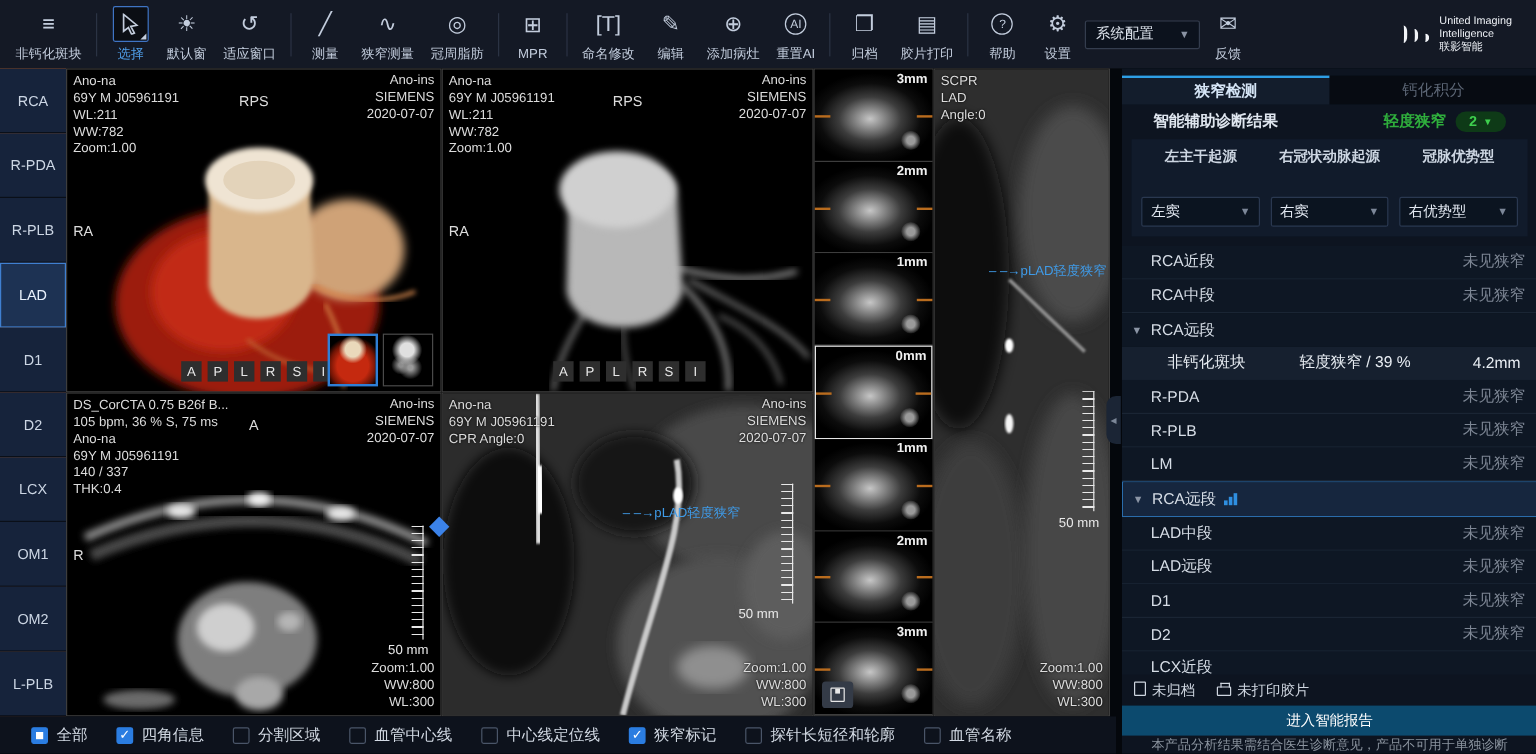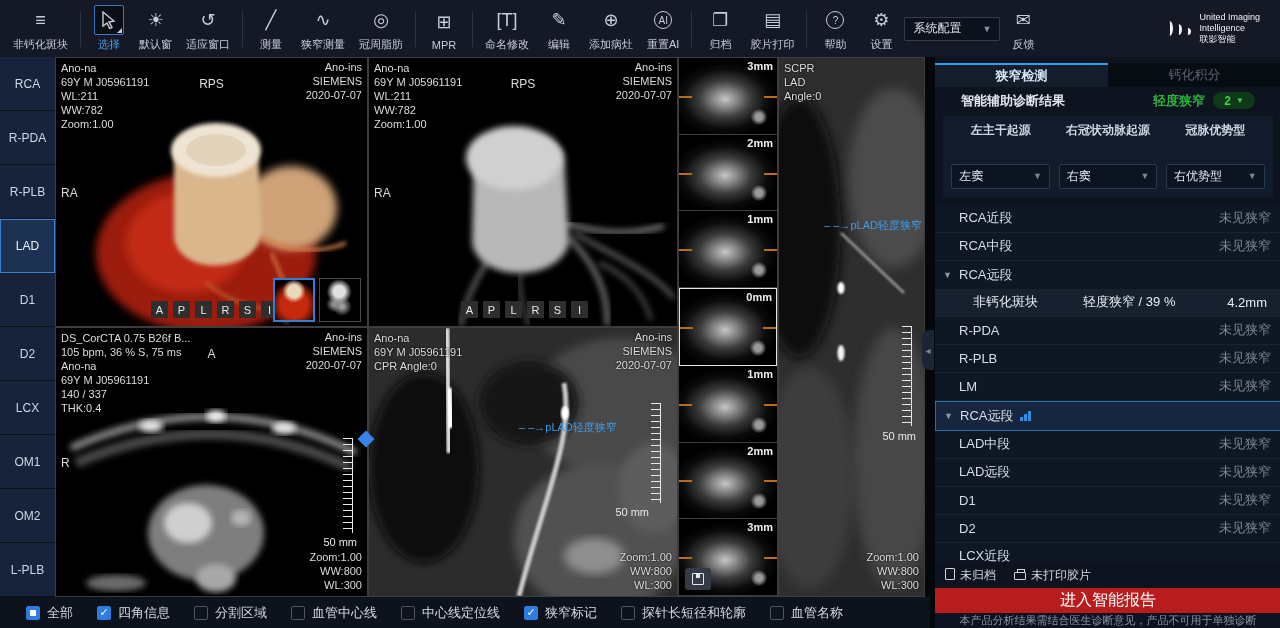--- a/index.html
+++ b/index.html
@@ -88,21 +88,21 @@
     border-radius:8px 0 0 8px; display:flex; align-items:center; justify-content:center;
     color:#7c8798; font-size:10px; cursor:pointer; z-index:6; }
   #rpanel { position:absolute; left:935px; top:57px; width:346px; height:571px; background:#0d1420;
     display:flex; flex-direction:column; }
   #rp-tabs { display:flex; margin-top:6px; height:25px; }
   .rp-tab { flex:1; display:flex; align-items:center; justify-content:center; font-size:13px;
     cursor:pointer; background:#070b12; color:#5c6675; }
   .rp-tab.active { background:#131d2c; color:#d5e5f6; border-top:2px solid #2e9fe6; font-weight:bold; }
   #diag-row { height:30px; display:flex; align-items:center; padding:0 26px; }
   #diag-title { font-size:13px; font-weight:bold; color:#dfe6ef; }
-  #diag-right { margin-left:auto; display:flex; align-items:flex-start; gap:8px; }
+  #diag-right { margin-left:auto; display:flex; align-items:center; gap:8px; }
   #severity { font-size:13px; font-weight:bold; color:#2fae3c; }
   #sev-badge { min-width:42px; height:17px; border-radius:9px; background:#0e3a17;
     display:flex; align-items:center; justify-content:center; gap:5px; cursor:pointer; }
   #sev-badge .n { color:#3ecf4e; font-size:12px; font-weight:bold; }
   #sev-badge .c { color:#3ecf4e; font-size:8px; }
   #origins { margin:0 8px 8px; background:#111b2b; display:flex; padding:6px 4px 8px; }
   .origin { flex:1; display:flex; flex-direction:column; align-items:center; gap:25px; }
   .origin-lbl { font-size:12px; color:#cdd6e2; font-weight:bold; }
   .origin-sel { width:92%; height:25px; background:#0b1420; border:1px solid #2a3850; border-radius:2px;
     display:flex; align-items:center; justify-content:space-between; padding:0 7px; font-size:12px;
@@ -123,21 +123,21 @@
   .seg-group.selected .find-row { background:#203352; }
   .find-plaque { width:110px; } .find-sten { flex:1; } .find-len { text-align:right; }
   .bars-ico { display:inline-flex; align-items:flex-end; gap:1.5px; margin-left:7px; }
   .bars-ico i { width:2.5px; background:#2f8fe0; display:block; }
   #rp-status { height:27px; display:flex; align-items:center; gap:18px; padding:0 10px;
     font-size:12px; color:#cfd6e0; }
   .mini-ico { display:inline-block; vertical-align:-1px; margin-right:5px; }
   .doc-ico { width:10px; height:12px; border:1.2px solid #cfd6e0; border-radius:1px; }
   .print-ico { width:12px; height:8px; border:1.2px solid #cfd6e0; border-radius:1px; position:relative; }
   .print-ico::before { content:''; position:absolute; left:2px; top:-4px; width:6px; height:3px; border:1.2px solid #cfd6e0; border-bottom:none; }
-  #report-btn { height:26px; background:#b91c1c; color:#fff; font-size:16px; display:flex;
+  #report-btn { height:26px; background:#0c4a6e; color:#fff; font-size:12px; display:flex;
     align-items:center; justify-content:center; cursor:pointer; }
   #disclaimer { flex:1; display:flex; align-items:center; justify-content:center;
     font-size:11px; color:#8b949f; }
 
   
   #bottombar { position:absolute; left:0; top:597px; width:930px; height:31px; background:#0d121c;
     display:flex; align-items:center; gap:24px; padding-left:26px; }
   .chk { display:flex; align-items:center; gap:7px; font-size:13px; color:#d3dae4; cursor:pointer; }
   .box { width:14px; height:14px; border:1px solid #4a5568; border-radius:2px; background:#0d121c;
     display:flex; align-items:center; justify-content:center; font-size:11px; color:#fff; }

